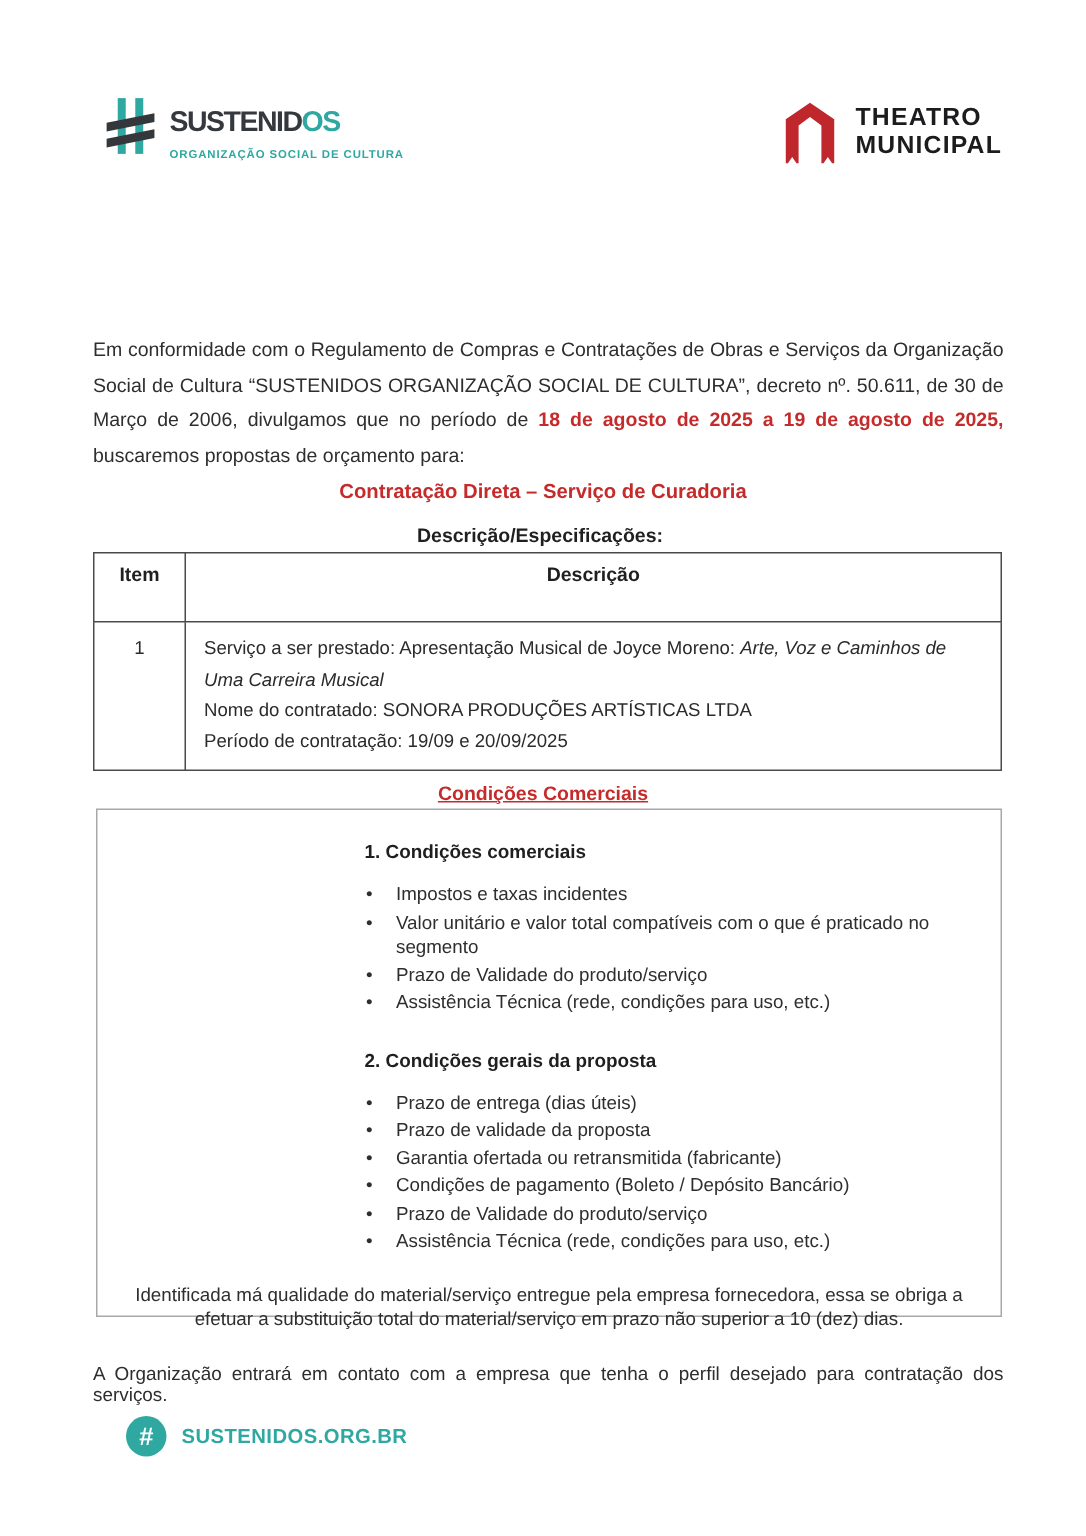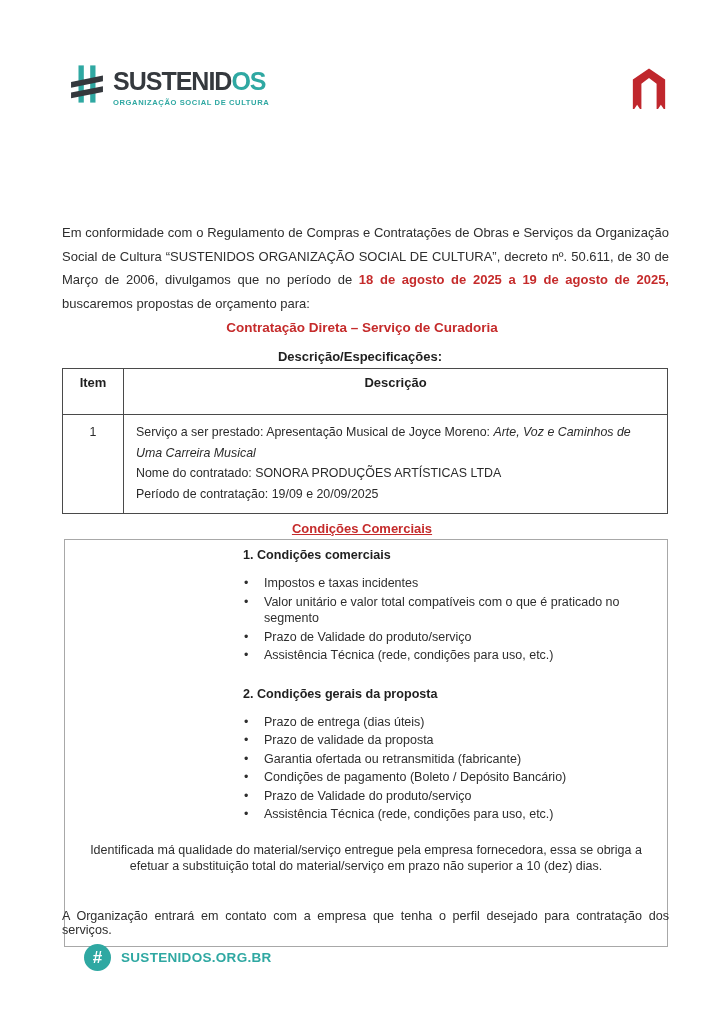--- a/index.html
+++ b/index.html
@@ -8,21 +8,21 @@
     width:724px;height:1024px;
     background:#ffffff;
     font-family:"Liberation Sans","DejaVu Sans",sans-serif;
     color:#2b2b2b;
     overflow:hidden;
   }
   
   .header{position:absolute;top:55px;left:0;right:0;display:flex;justify-content:space-between;align-items:flex-start;padding:0 56px 0 70px;}
   .sus-logo{display:flex;align-items:flex-start;gap:9px;}
   .sus-text{display:flex;flex-direction:column;margin-top:14px;}
-  .sus-name{font-size:25px;font-weight:bold;letter-spacing:-1px;line-height:25px;color:#35393e;white-space:nowrap;}
+  .sus-name{font-size:19px;font-weight:bold;letter-spacing:-1px;line-height:25px;color:#35393e;white-space:nowrap;}
   .sus-name .accent{color:#2fa8a2;}
   .sus-tagline{font-size:7.6px;font-weight:bold;color:#2fa8a2;letter-spacing:.6px;margin-top:4px;white-space:nowrap;}
   .tm-logo{display:flex;align-items:flex-start;gap:11px;margin-top:11px;}
   .tm-text{font-size:16.5px;font-weight:800;color:#1c1c1e;letter-spacing:.8px;line-height:19px;margin-top:3px;white-space:nowrap;}
   
   .title-block{position:absolute;top:162px;left:0;right:0;text-align:center;}
   .title-line{font-size:13.5px;font-weight:bold;text-decoration:underline;line-height:18px;color:#1f1f1f;}
   
   .intro{position:absolute;top:208px;left:62px;width:607px;font-size:13px;line-height:23.5px;text-align:justify;color:#2e2e2e;}
   .intro .hl{color:#c52b2b;font-weight:bold;}
@@ -33,21 +33,21 @@
   .spec-table{position:absolute;top:368px;left:62px;width:606px;border-collapse:collapse;table-layout:fixed;border-radius:25px;}
   .spec-table th,.spec-table td{border:1.4px solid #4a4a4a;}
   .spec-table th{font-size:13px;font-weight:bold;text-align:center;vertical-align:top;padding:6px 0 24px 0;color:#1f1f1f;}
   .col-item{width:60px;}
   .spec-table td{vertical-align:top;font-size:12.4px;line-height:20.5px;}
   .td-item{text-align:center;padding-top:7px;}
   .td-desc{padding:7px 12px 9px 12px;}
   .td-desc .it{font-style:italic;}
   
   .cond-heading{position:absolute;top:521px;left:0;right:0;text-align:center;font-size:13px;font-weight:bold;color:#c52b2b;text-decoration:underline;}
-  .cond-box{position:absolute;top:539px;left:64px;width:604px;height:408px;border:1.4px solid #a8a8a8;box-sizing:border-box;padding-top:8px;}
+  .cond-box{position:absolute;top:539px;left:64px;width:604px;height:339px;border:1.4px solid #a8a8a8;box-sizing:border-box;padding-top:21px;}
   .g-title{margin-left:178px;font-size:12.6px;font-weight:bold;color:#1f1f1f;}
   .cond-list{list-style:none;margin:13px 0 0 172px;padding:0;width:404px;}
   .cond-list li{position:relative;padding-left:27px;font-size:12.5px;line-height:16.5px;margin-bottom:2px;color:#2e2e2e;}
   .cond-list li::before{content:"•";position:absolute;left:7px;top:0;}
   .g2{margin-top:23px;}
   .cond-note{margin:19px 4px 0 4px;text-align:center;font-size:12.5px;line-height:16.5px;color:#2e2e2e;}
   
   .closing{position:absolute;top:896px;left:62px;width:607px;font-size:12.6px;text-align:justify;color:#2e2e2e;}
   
   .footer{position:absolute;top:944px;left:84px;display:flex;align-items:center;gap:10px;}
@@ -74,20 +74,24 @@
         <span class="sus-tagline">ORGANIZAÇÃO SOCIAL DE CULTURA</span>
       </span>
     </div>
     <div class="tm-logo">
       <span>
         <svg width="38" height="44" viewBox="0 0 40 44">
           <path fill-rule="evenodd" fill="#c0272d" d="M3,13 L20,1.5 L37,13 L37,44 L28,44 L28,17.5 L20,11.5 L12,17.5 L12,44 L3,44 Z
                M4.5,44 L7.5,39.5 L10.5,44 Z
                M29.5,44 L32.5,39.5 L35.5,44 Z"></path>
         </svg>
+      </span>
+      <span class="tm-text">
+        <span>THEATRO</span><br>
+        <span>MUNICIPAL</span>
       </span>
     </div>
   </div>
 
 
   <p class="intro"><span>Em conformidade com o Regulamento de Compras e Contratações de Obras e Serviços da Organização Social de Cultura “SUSTENIDOS ORGANIZAÇÃO SOCIAL DE CULTURA”, decreto nº. 50.611, de 30 de Março de 2006, divulgamos que no período de </span><span class="hl">18 de agosto de 2025 a 19 de agosto de 2025,</span><span> buscaremos propostas de orçamento para:</span></p>
 
   <div class="red-heading">Contratação Direta – Serviço de Curadoria</div>
   <div class="spec-heading">Descrição/Especificações:</div>
 

